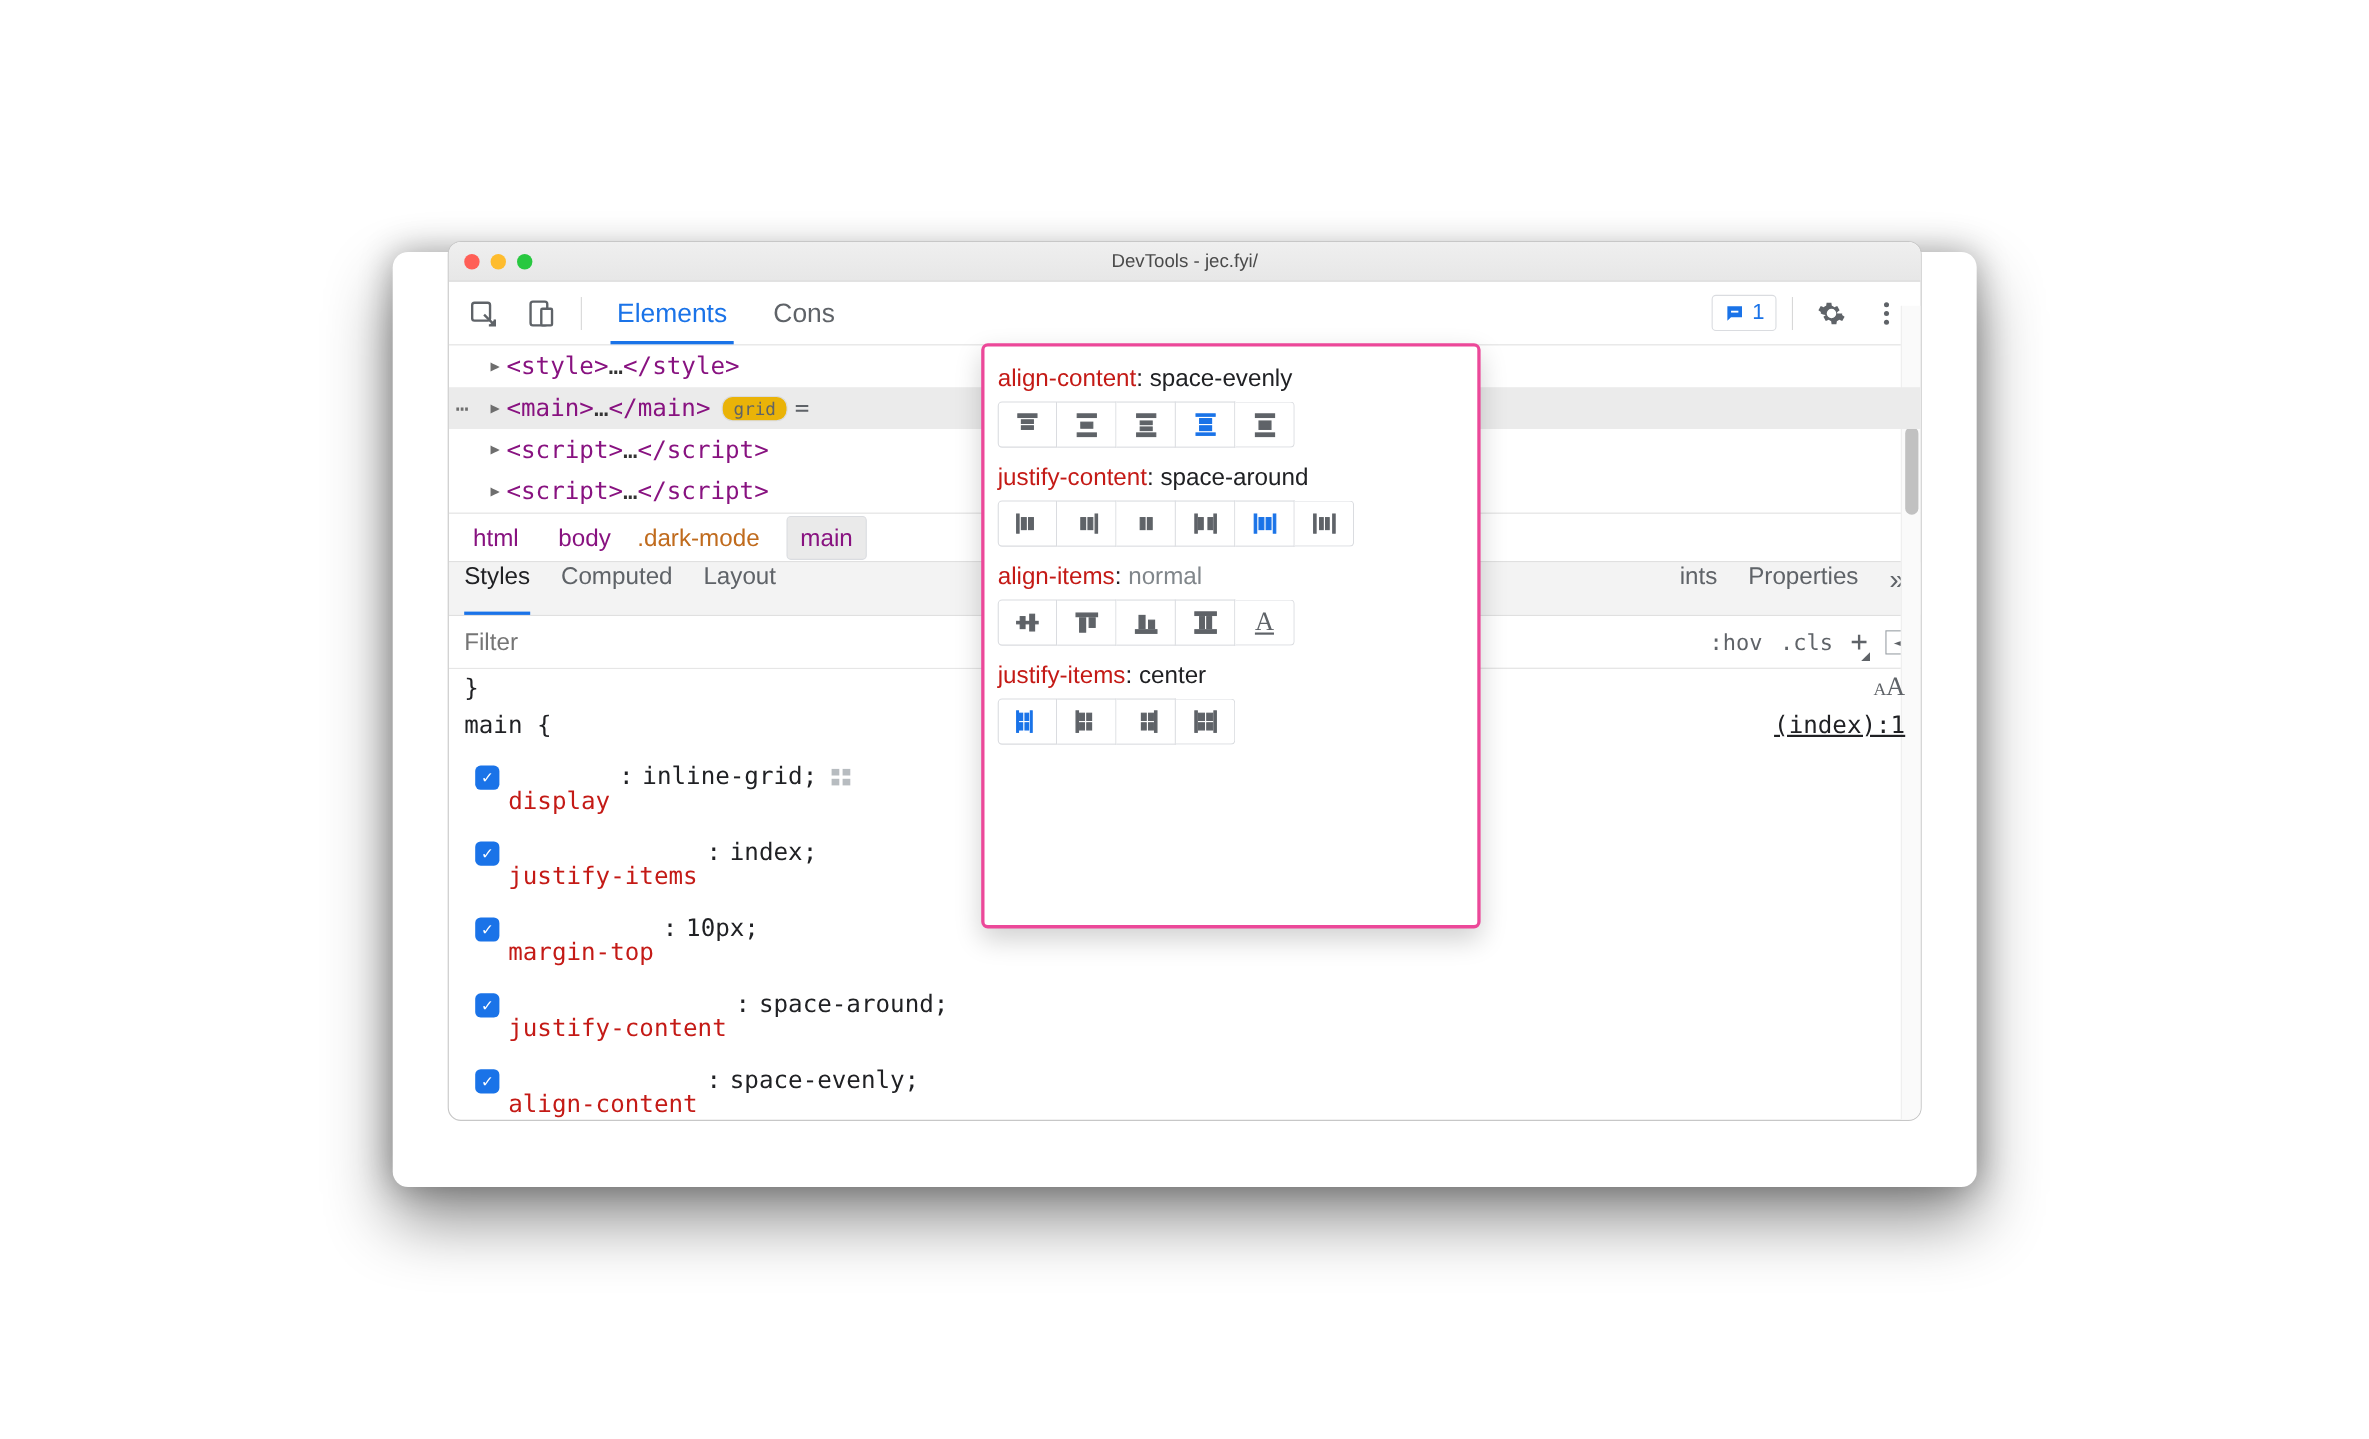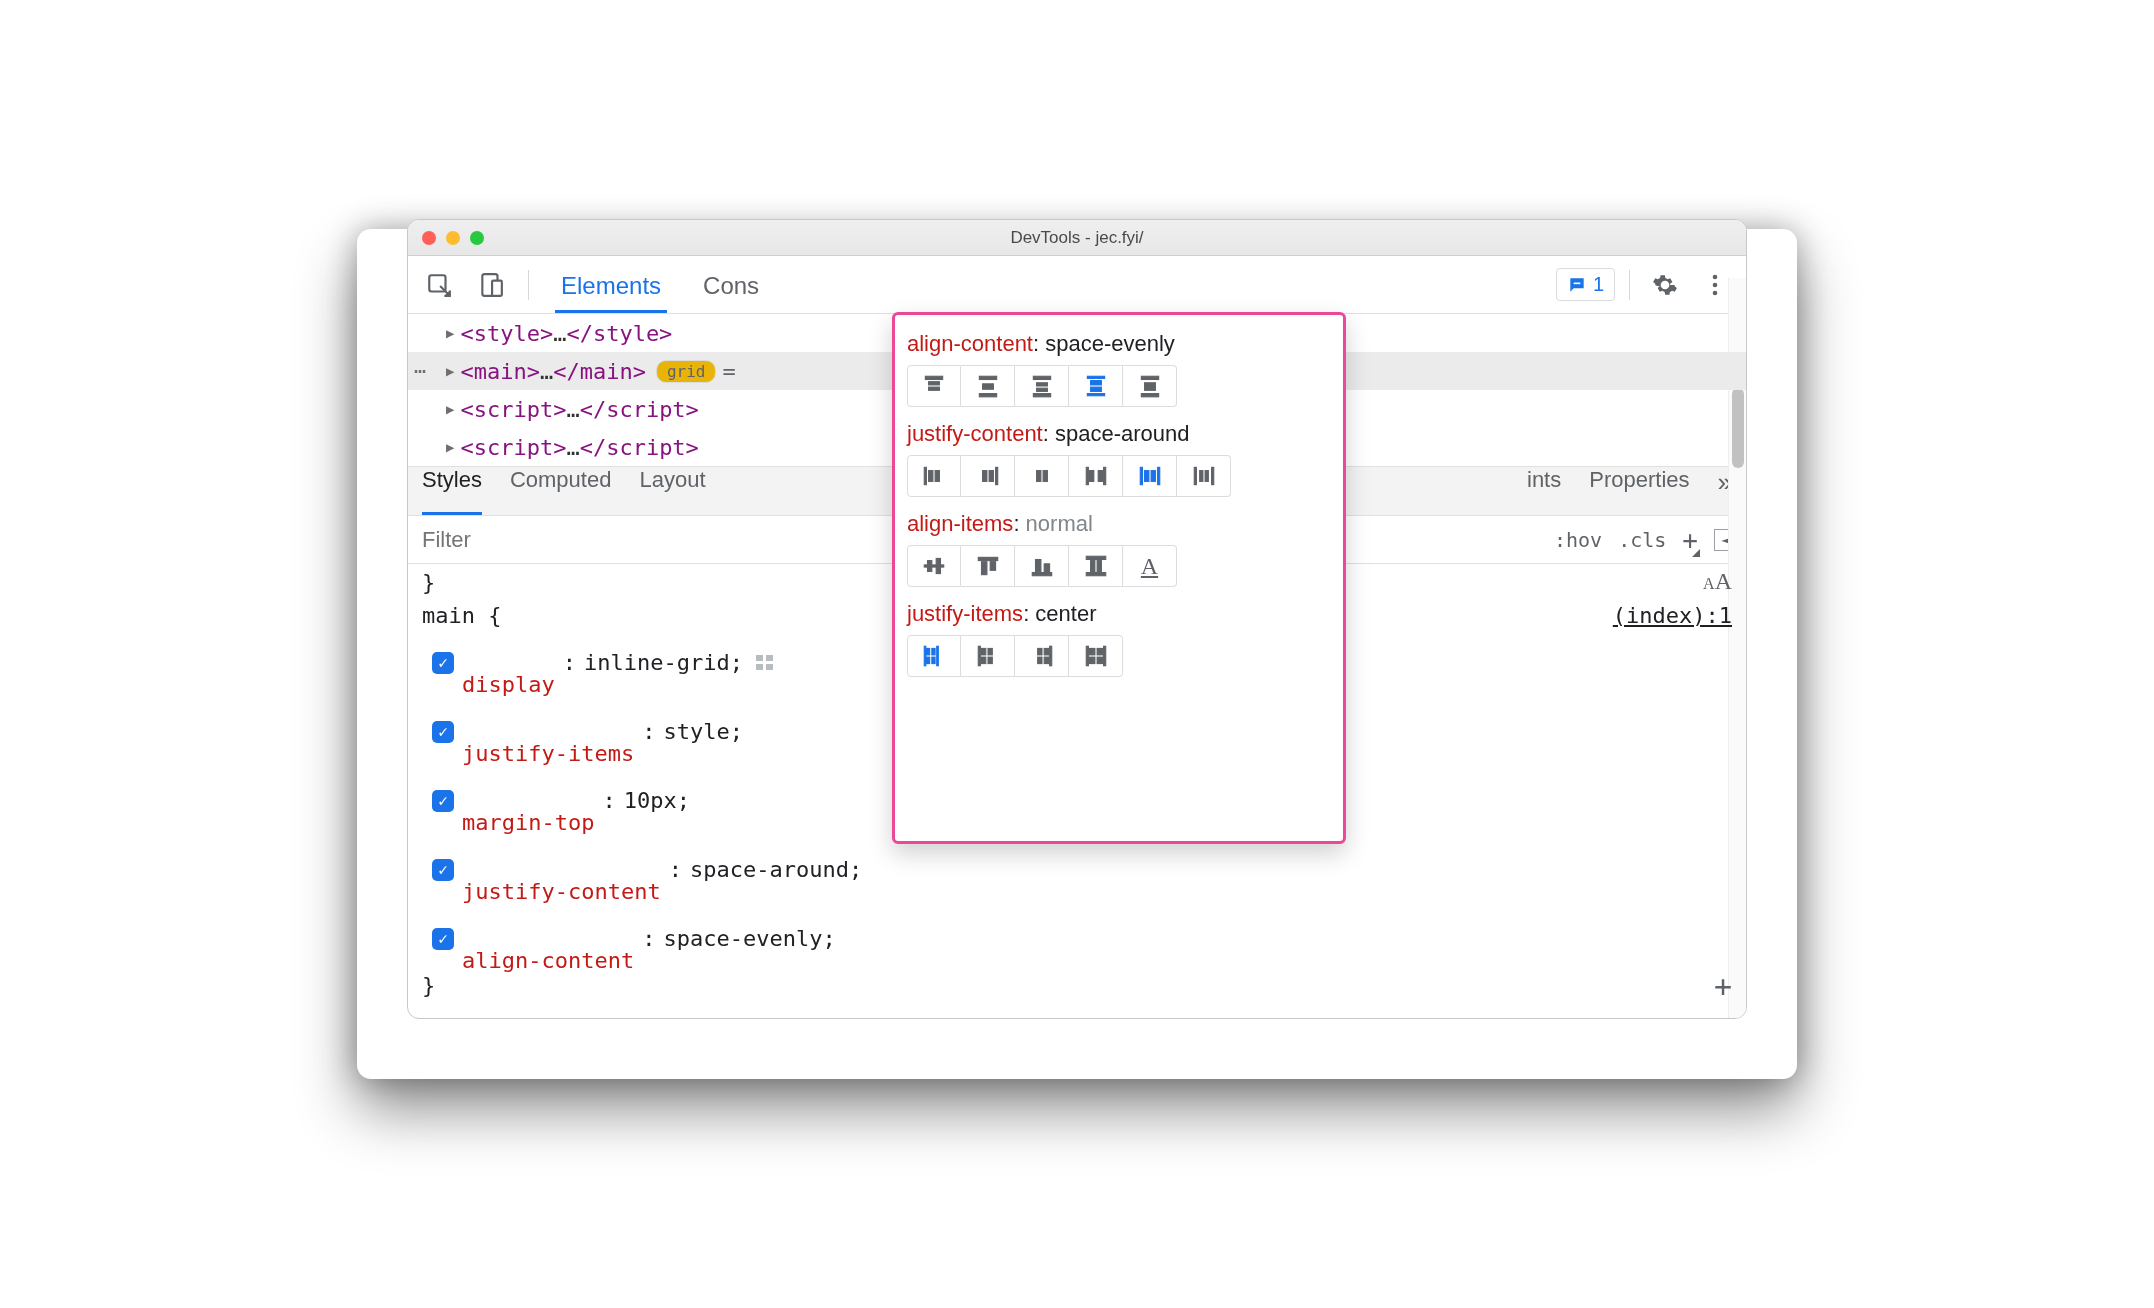--- a/index.html
+++ b/index.html
@@ -221,20 +221,25 @@
           <span class="tagc">&lt;/script&gt;</span>
         </div>
         <div class="dom-row mono">
           <span class="arrow">▶</span>
           <span class="tagc">&lt;script&gt;</span>
           <span class="ell">…</span>
           <span class="tagc">&lt;/script&gt;</span>
         </div>
       </div>
 
+    <div class="crumb">
+      <span>html</span>
+      <span><span>body</span><span class="cls">.dark-mode</span></span>
+      <span class="sel">main</span>
+    </div>
 
     <div class="subtabs">
       <div class="subtab active">Styles</div>
       <div class="subtab">Computed</div>
       <div class="subtab">Layout</div>
       <div class="spacer"></div>
       <div class="subtab">ints</div>
       <div class="subtab">Properties</div>
       <div class="more">»</div>
     </div>
@@ -260,21 +265,21 @@
             <span class="chk">✓</span>
             <span class="pname">display</span>
             <span>: </span>
             <span class="pval">inline-grid;</span>
             <span class="grid-ico"></span>
           </div>
           <div class="prop-row">
             <span class="chk">✓</span>
             <span class="pname">justify-items</span>
             <span>: </span>
-            <span class="pval">style;</span>
+            <span class="pval">index;</span>
           </div>
           <div class="prop-row">
             <span class="chk">✓</span>
             <span class="pname">margin-top</span>
             <span>: </span>
             <span class="pval">10px;</span>
           </div>
           <div class="prop-row">
             <span class="chk">✓</span>
             <span class="pname">justify-content</span>

